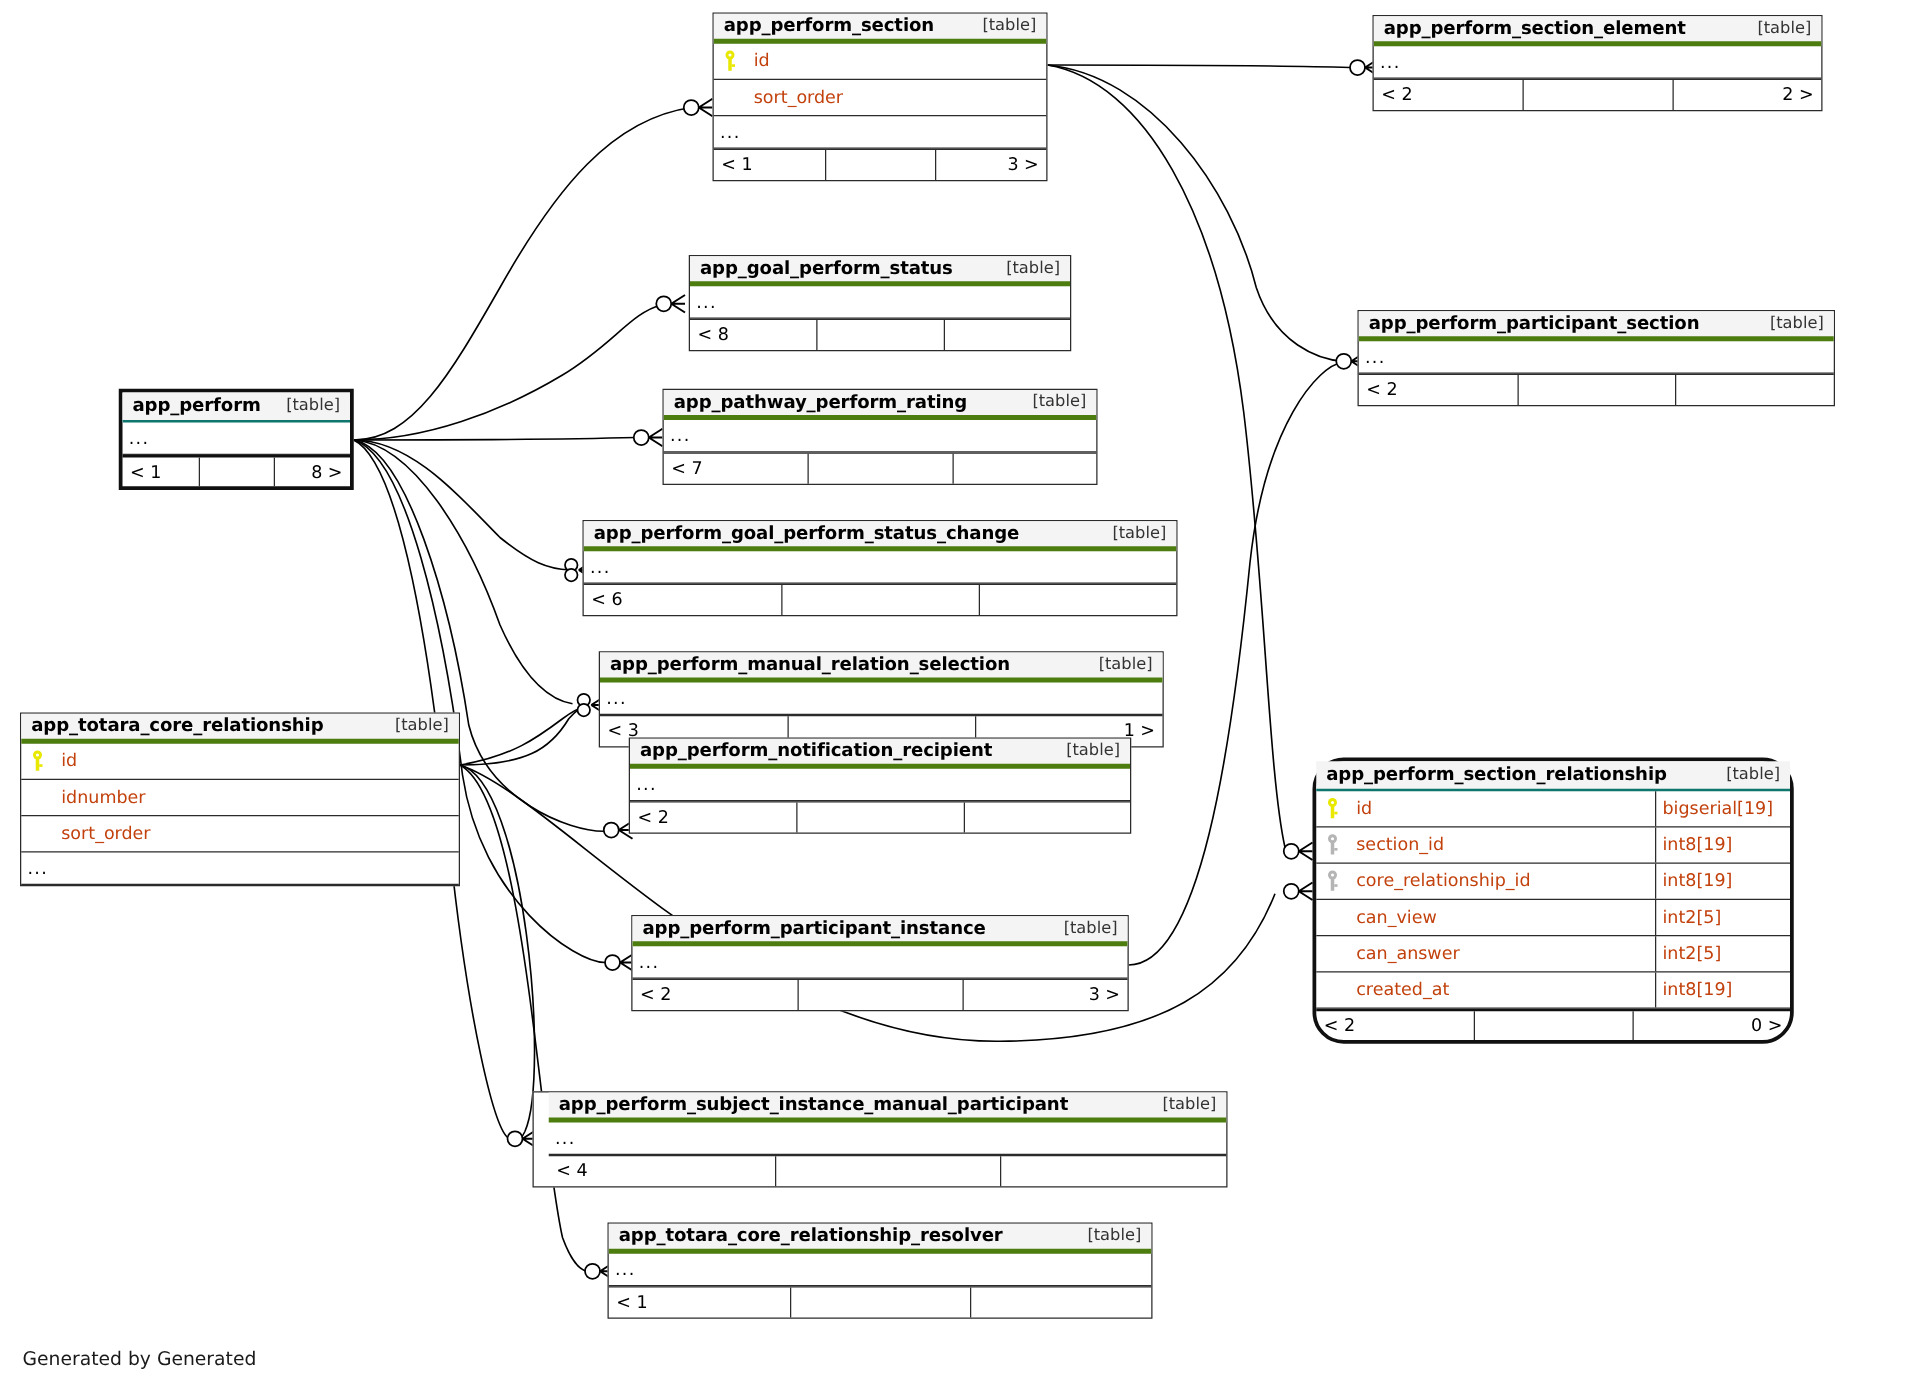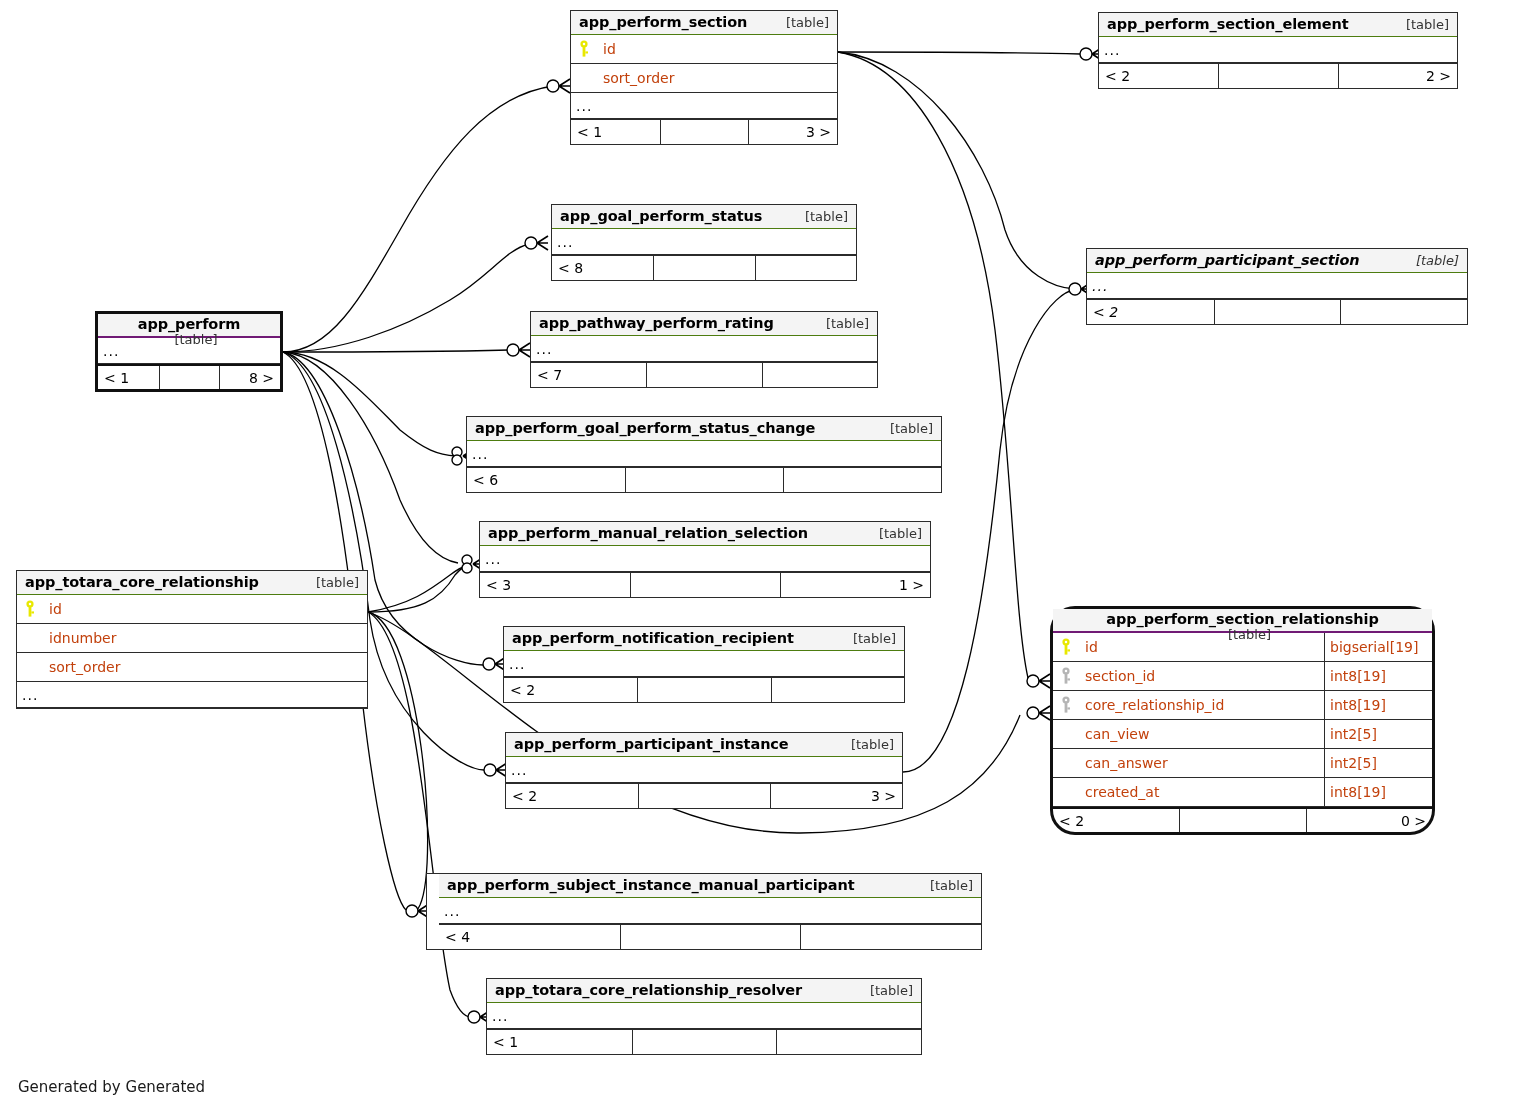--- a/index.html
+++ b/index.html
@@ -35,26 +35,26 @@
     border-collapse: collapse;
   }
   .tbl.focus {
     border: 3px solid #101010;
   }
   .tbl .hdr {
     display: flex;
     align-items: center;
     justify-content: space-between;
     background: #f4f4f4;
-    border-bottom: 1px solid #4d7c0f;
+    border-bottom: 4px solid #4d7c0f;
     padding: 2px 8px 3px 8px;
     height: 24px;
     box-sizing: border-box;
   }
-  .tbl.focus .hdr { border-bottom: 2px solid #701a75; flex-direction: column; }
+  .tbl.focus .hdr { border-bottom: 2px solid #0f766e; }
   .tname {
     font-weight: bold;
     font-size: 14.5px;
     color: #000000;
     white-space: nowrap;
     letter-spacing: -0.1px;
   }
   .ttag {
     font-size: 13px;
     color: #333333;
@@ -267,21 +267,21 @@
           <span class="tname">app_goal_perform_status</span>
           <span class="ttag">[table]</span>
         </div>
         <div class="ellipsisrow">...</div>
         <div class="footrow">
           <span class="fcell l">&lt; 8</span>
           <span class="fcell l"></span>
           <span class="fcell r"></span>
         </div>
       </div>
-      <div class="tbl" style="left: 1086px; top: 248px; width: 382px; font-style: italic;">
+      <div class="tbl" style="left: 1086px; top: 248px; width: 382px;">
         <div class="hdr">
           <span class="tname">app_perform_participant_section</span>
           <span class="ttag">[table]</span>
         </div>
         <div class="ellipsisrow">...</div>
         <div class="footrow">
           <span class="fcell l">&lt; 2</span>
           <span class="fcell l"></span>
           <span class="fcell r"></span>
         </div>
@@ -415,21 +415,21 @@
           <span class="keyslot"></span>
           <span class="colname">created_at</span>
           <span class="coltype">int8[19]</span>
         </div>
         <div class="footrow">
           <span class="fcell l">&lt; 2</span>
           <span class="fcell l"></span>
           <span class="fcell r">0 &gt;</span>
         </div>
       </div>
-      <div class="tbl" style="left: 503px; top: 626px; width: 402px;">
+      <div class="tbl" style="left: 503px; top: 590px; width: 402px;">
         <div class="hdr">
           <span class="tname">app_perform_notification_recipient</span>
           <span class="ttag">[table]</span>
         </div>
         <div class="ellipsisrow">...</div>
         <div class="footrow">
           <span class="fcell l">&lt; 2</span>
           <span class="fcell l"></span>
           <span class="fcell r"></span>
         </div>

